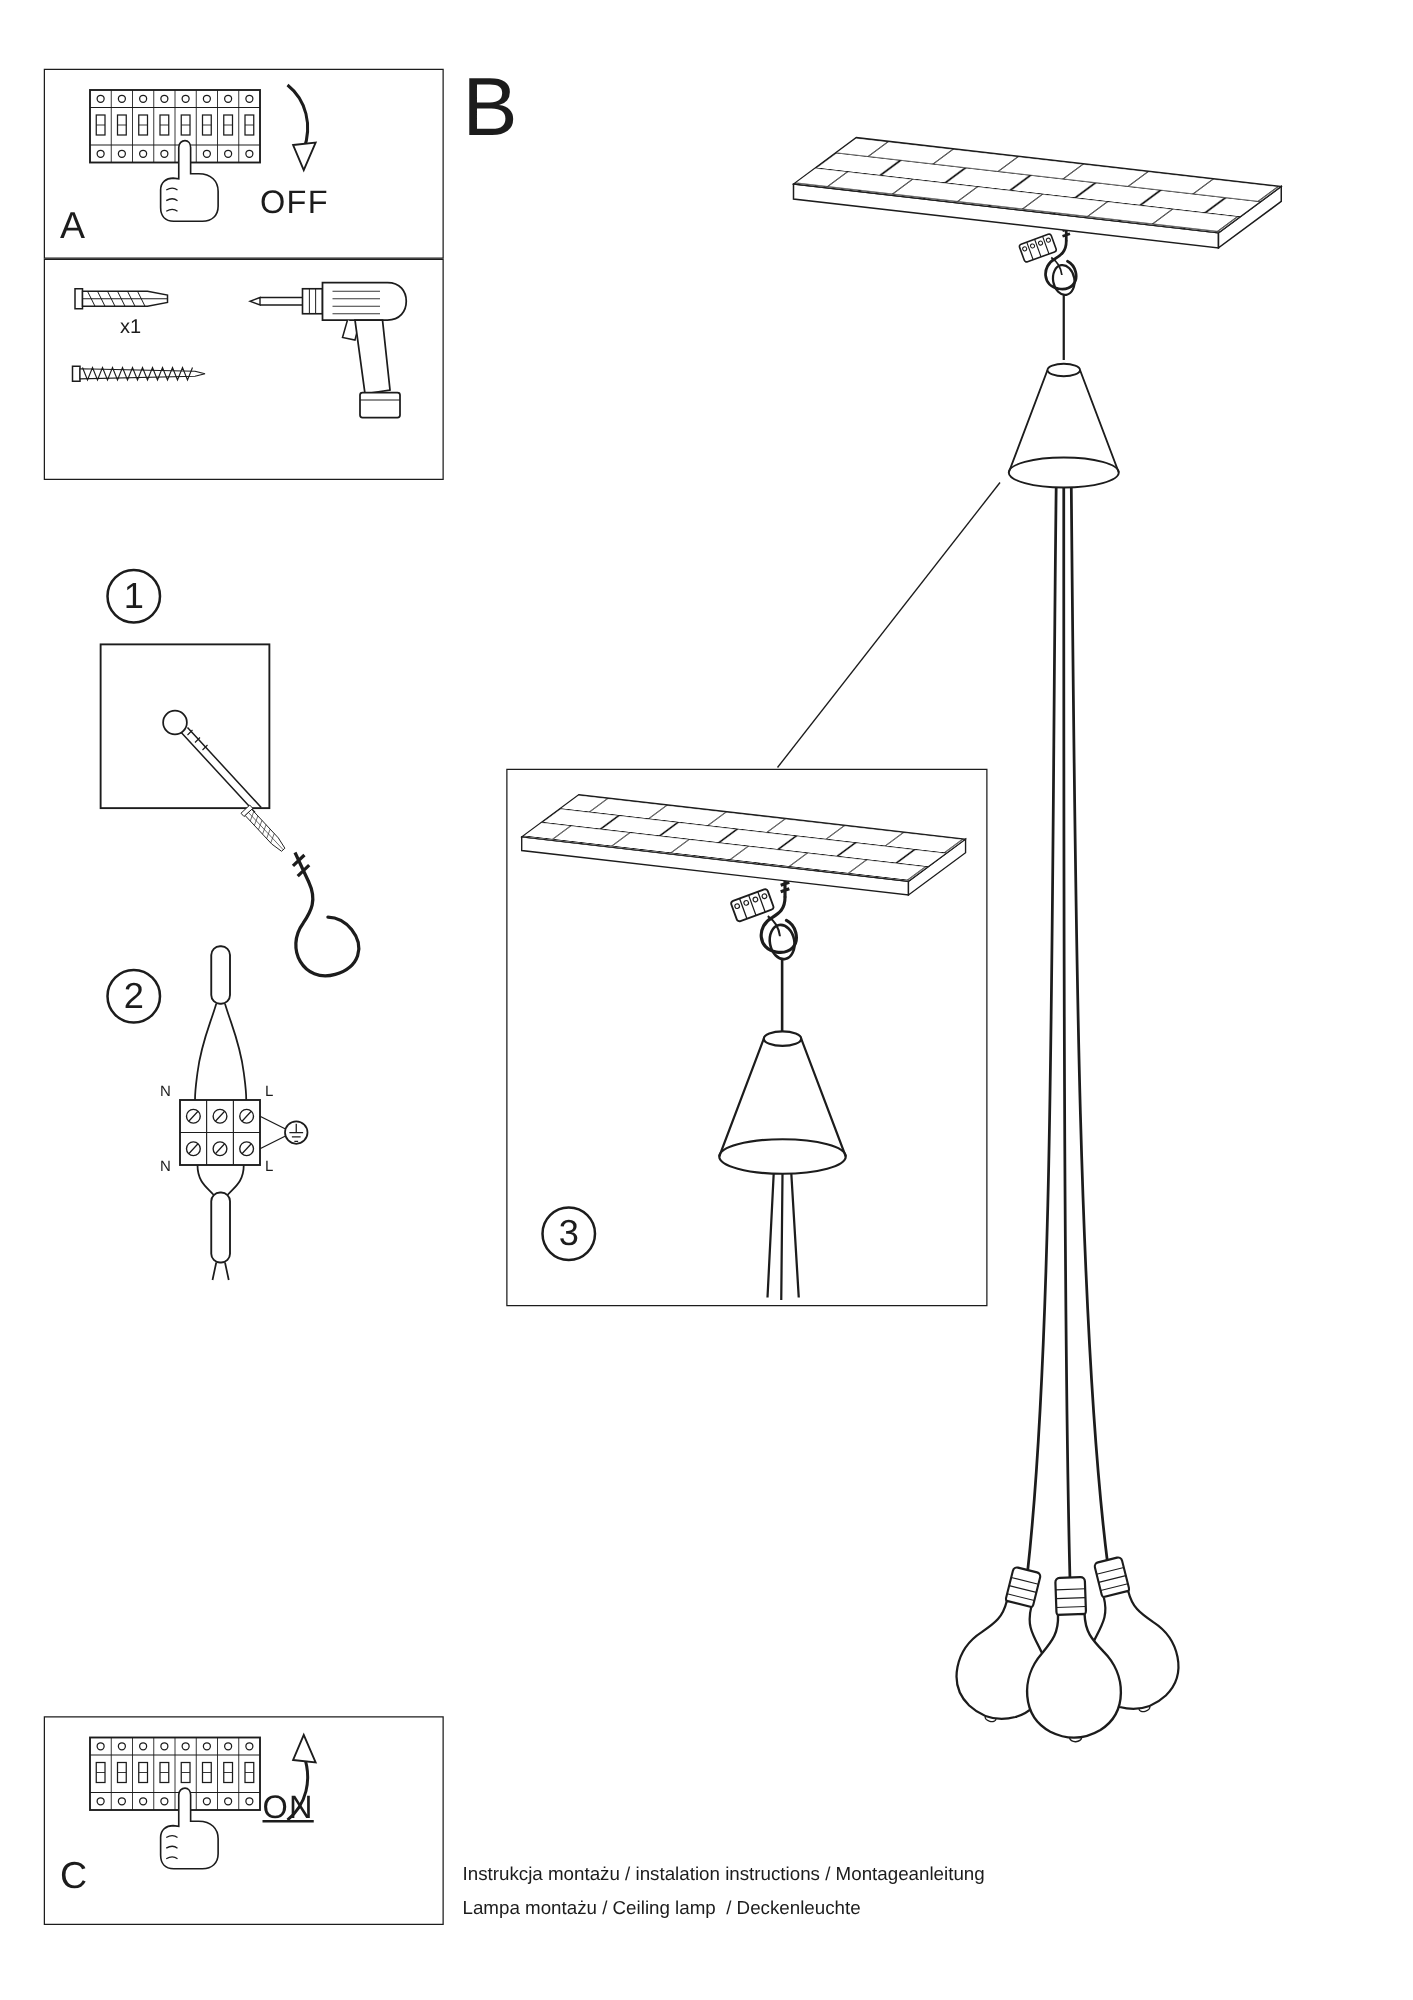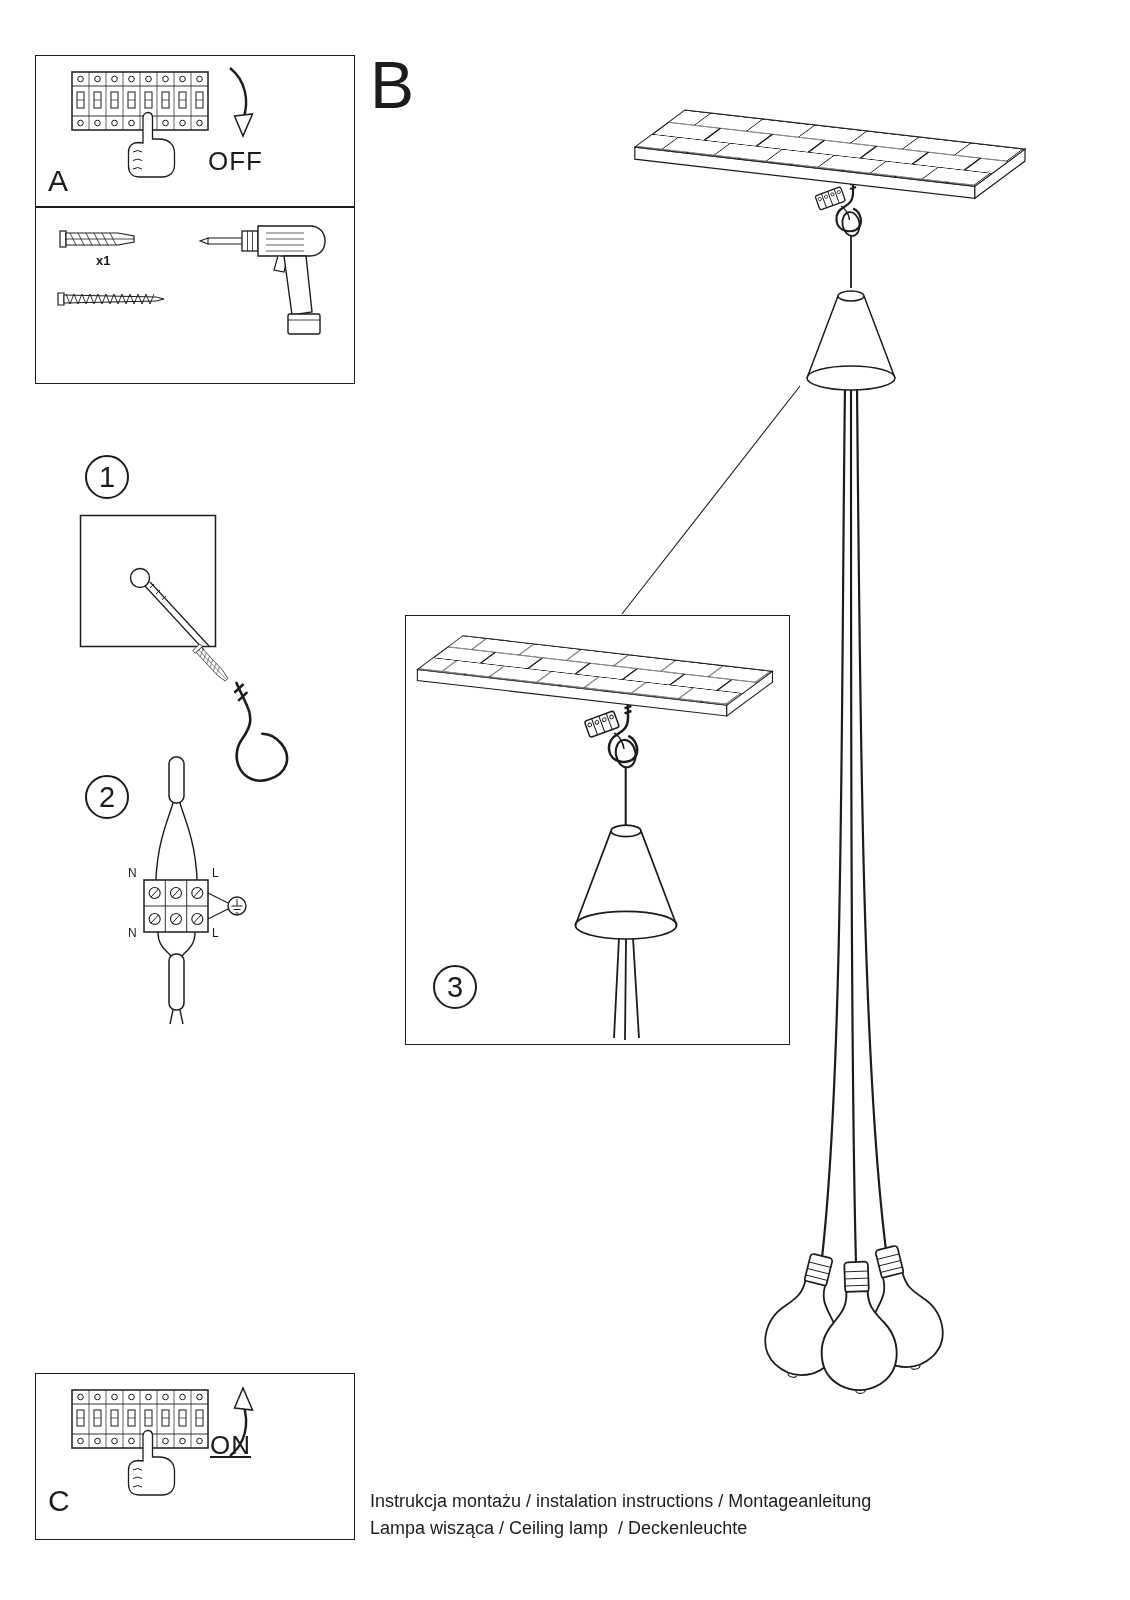--- a/index.html
+++ b/index.html
@@ -7,23 +7,23 @@
   .page {
     position:relative; width:1130px; height:1600px; background:#fff;
     font-family:"Liberation Sans","DejaVu Sans",sans-serif; color:#1c1c1c; overflow:hidden;
   }
   svg.art { position:absolute; left:0; top:0; z-index:1; }
   .box { position:absolute; border:1.6px solid #1c1c1c; z-index:2; background:transparent; }
   .label { position:absolute; z-index:3; color:#1c1c1c; line-height:1; }
   .big-letter { font-size:30px; }
   .switch-word { font-size:26px; letter-spacing:1px; }
   .view-letter { font-size:66px; font-weight:400; }
-  .qty { font-size:13px;font-weight:bold; }
+  .qty { font-size:16px; }
   .tiny { font-size:12px; }
-  .footer-line { font-size:18px; white-space:pre; }
+  .footer-line { font-size:15px; white-space:pre; }
   .step-circle {
     position:absolute; z-index:3; width:44px; height:44px;
     border:2.2px solid #1c1c1c; border-radius:50%;
     display:flex; align-items:center; justify-content:center; font-size:29px;
   }
 </style>
 </head>
 <body>
 
 <div class="page">
@@ -243,15 +243,15 @@
 
   <div class="label tiny" style="left:128px; top:867px;">N</div>
   <div class="label tiny" style="left:212px; top:867px;">L</div>
   <div class="label tiny" style="left:128px; top:927px;">N</div>
   <div class="label tiny" style="left:212px; top:927px;">L</div>
 
   <div class="label big-letter" style="left:48px; top:1486px;">C</div>
   <div class="label switch-word" style="left:210px; top:1432px;text-decoration:underline;">ON</div>
 
   <div class="label footer-line" style="left:370px; top:1492px;">Instrukcja montażu / instalation instructions / Montageanleitung</div>
-  <div class="label footer-line" style="left:370px; top:1519px;">Lampa wisząca / Ceiling lamp  / Deckenleuchte</div>
+  <div class="label footer-line" style="left:370px; top:1519px;">Lampa montażu / Ceiling lamp  / Deckenleuchte</div>
 
 </div>
 
 </body></html>

